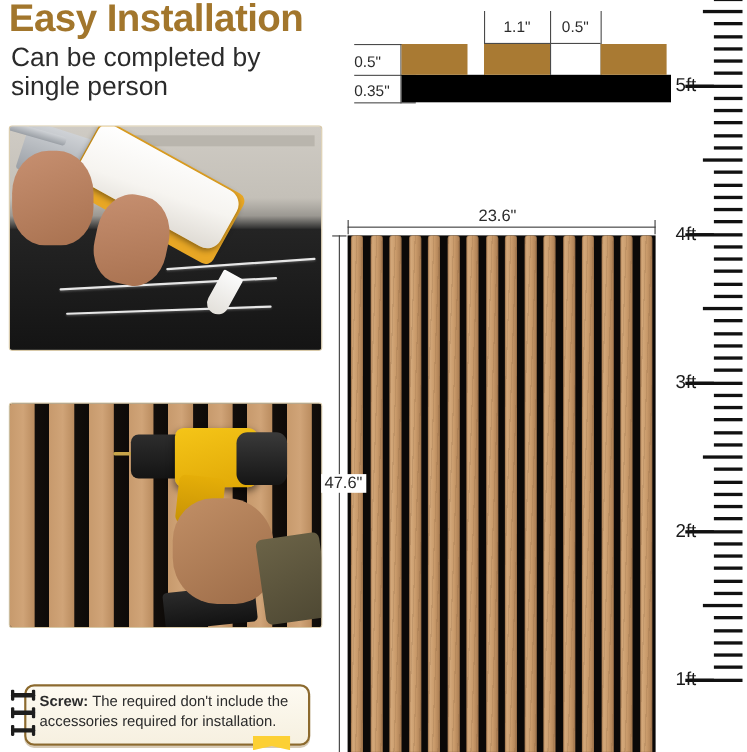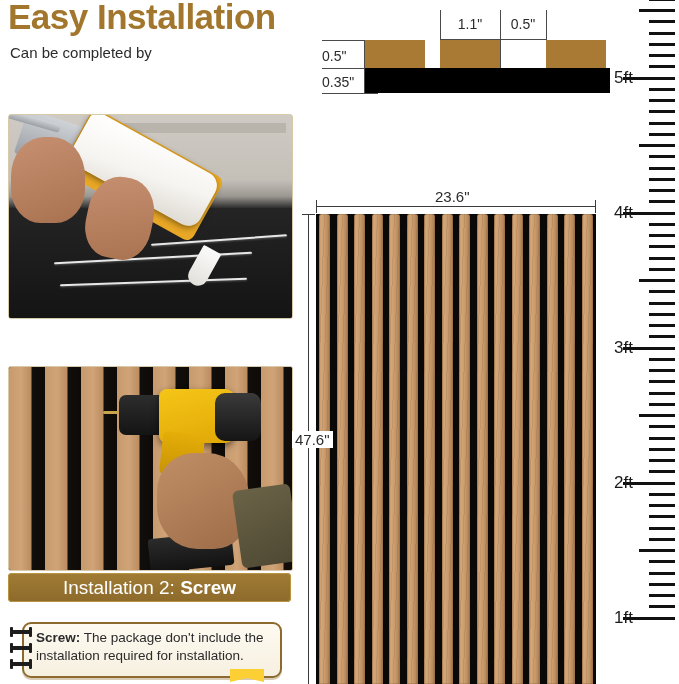--- a/index.html
+++ b/index.html
@@ -10,21 +10,21 @@
   .abs{position:absolute;}
 
   
   #page-title{
     left:8px;top:-4px;width:330px;
     font-size:35px;font-weight:bold;letter-spacing:-0.5px;
     color:#a2762c;line-height:42px;
   }
   #page-subtitle{
     left:10px;top:40px;width:300px;
-    font-size:15px;line-height:26px;color:#2b2b2b;
+    font-size:24px;line-height:26px;color:#2b2b2b;
   }
 
   
   #cross-section{left:318px;top:2px;width:292px;height:98px;}
   .cs-slat{position:absolute;background:#a97a33;}
   .cs-base{position:absolute;background:#000000;}
   .cs-line{position:absolute;background:#4a4a4a;}
   .cs-dimbox{
     position:absolute;font-size:14px;color:#2b2b2b;
     text-align:center;line-height:16px;white-space:nowrap;
@@ -134,21 +134,21 @@
   .tick.foot{width:52px;height:3.5px;}
   .ft-label{position:absolute;right:46px;font-size:17px;color:#1a1a1a;
     white-space:nowrap;transform:translateY(-10px);}
   .ft-leader{position:absolute;right:30px;height:2px;background:#111111;width:22px;}
 </style>
 </head>
 <body>
 
 <div class="abs" id="page-title">Easy Installation</div>
 <div class="abs" id="page-subtitle">
-  <span><span>Can be completed by</span><br></span>
+  <span><span>Can be completed by</span><br><span>single person</span></span>
 </div>
 
 <div class="abs" id="cross-section">
 
   <div class="cs-dimbox" style="left:124px;top:14px;width:56px;">1.1"</div>
   <div class="cs-dimbox" style="left:184px;top:14px;width:42px;">0.5"</div>
 
   <div class="cs-line" style="left:122px;top:8px;width:1px;height:58px;"></div>
   <div class="cs-line" style="left:182px;top:8px;width:1px;height:58px;"></div>
   <div class="cs-line" style="left:228px;top:8px;width:1px;height:58px;"></div>
@@ -190,32 +190,29 @@
     <div class="p2-slats"></div>
     <div class="p2-bit" style="left:94px;top:44px;width:28px;"></div>
     <div class="p2-chuck" style="left:110px;top:28px;width:52px;height:40px;"></div>
     <div class="p2-drill-body" style="left:150px;top:22px;width:76px;height:54px;"></div>
     <div class="p2-rear" style="left:206px;top:26px;width:46px;height:48px;"></div>
     <div class="p2-grip" style="left:152px;top:66px;width:42px;height:44px;transform:rotate(6deg);"></div>
     <div class="p2-batt" style="left:140px;top:168px;width:84px;height:34px;transform:rotate(-6deg);"></div>
     <div class="p2-hand" style="left:148px;top:86px;width:92px;height:96px;"></div>
     <div class="p2-sleeve" style="left:228px;top:120px;width:58px;height:78px;transform:rotate(-8deg);"></div>
   </div>
-  <div class="caption-bar">
-    <span>Installation 2: </span><b>Screw</b>
-  </div>
 </div>
 
 <div class="abs" id="note-box">
   <div class="note-paper"></div>
   <div class="ring" style="top:8px;"></div>
   <div class="ring" style="top:24px;"></div>
   <div class="ring" style="top:40px;"></div>
   <div class="note-text">
-    <b>Screw:</b><span> The package don't include the installation required for installation.</span>
+    <b>Screw:</b><span> The required don't include the accessories required for installation.</span>
   </div>
   <div class="note-tape"></div>
 </div>
 
 <div class="abs" id="panel">
     <div class="slat" style="left: 3.33px; width: 10.85px;"></div>
     <div class="slat" style="left: 20.82px; width: 10.85px;"></div>
     <div class="slat" style="left: 38.33px; width: 10.85px;"></div>
     <div class="slat" style="left: 55.83px; width: 10.85px;"></div>
     <div class="slat" style="left: 73.33px; width: 10.85px;"></div>

